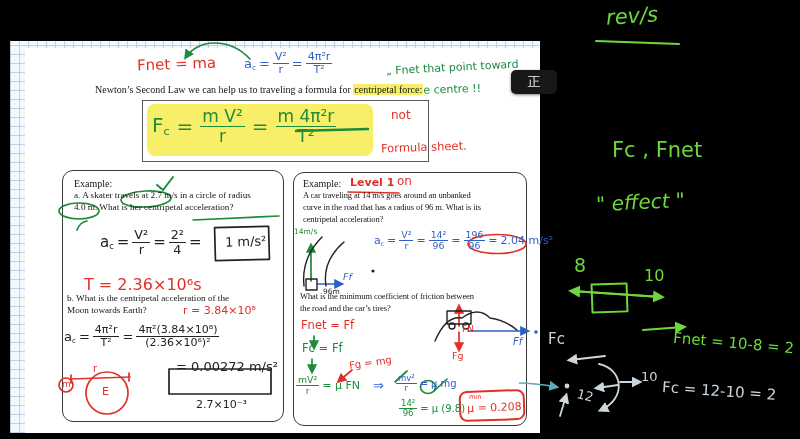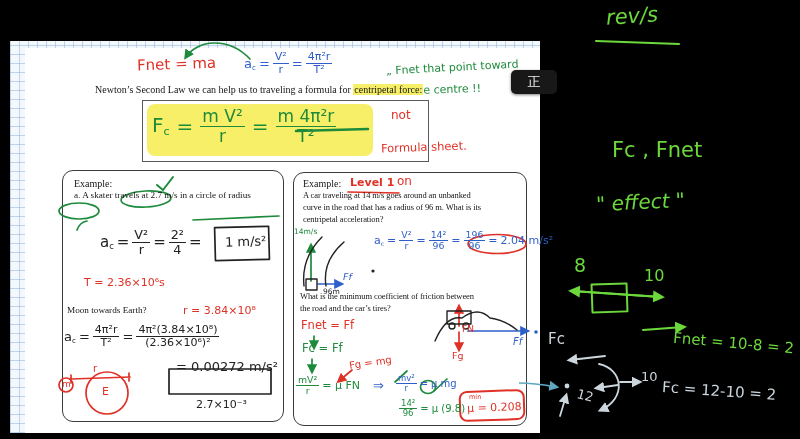--- a/index.html
+++ b/index.html
@@ -170,40 +170,42 @@
         <span class="n">m 4π²r</span>
         <span class="d">T²</span>
       </span>
   </div>
   <div class="abs hw red" style="left:391px;top:109px;font-size:12px;">not</div>
   <div class="abs hw red" style="left:397px;top:127px;font-size:12px;margin-top:48px;">on</div>
   <div class="abs hw red" style="left:381px;top:142px;font-size:11.5px;transform:rotate(-2deg);">Formula sheet.</div>
 
   <div class="abs t" style="left:74px;top:178px;font-size:10px;">Example:</div>
   <div class="abs t" style="left:74px;top:190px;font-size:9.2px;">a. A skater travels at 2.7 m/s in a circle of radius</div>
+  <div class="abs t" style="left:74px;top:202px;font-size:9.2px;">4.0 m. What is her centripetal acceleration?</div>
 
   <div class="abs fq hw blk" style="left:100px;top:228px;font-size:15px;">
     <span><span>a</span><span class="sb">c</span></span>
     <span>=</span>
     <span class="fr">
         <span class="n">V²</span>
         <span class="d">r</span>
       </span>
     <span>=</span>
     <span class="fr">
         <span class="n">2²</span>
         <span class="d">4</span>
       </span>
     <span>=</span>
   </div>
   <div class="abs hw blk" style="left:225px;top:235px;font-size:13px;transform:rotate(-2deg);">1 m/s²</div>
 
-  <div class="abs hw red" style="left:84px;top:277px;font-size:11px;">T = 2.36×10⁶s</div>
+  <div class="abs hw red" style="left:84px;top:277px;font-size:16px;">T = 2.36×10⁶s</div>
   <div class="abs hw red" style="left:183px;top:277px;font-size:11px;margin-top:28px;">r = 3.84×10⁸</div>
 
+  <div class="abs t" style="left:67px;top:293px;font-size:9.2px;">b. What is the centripetal acceleration of the</div>
   <div class="abs t" style="left:67px;top:305px;font-size:9.2px;">Moon towards Earth?</div>
 
   <div class="abs fq hw blk" style="left:64px;top:324px;font-size:13px;">
     <span><span>a</span><span class="sb">c</span></span>
     <span>=</span>
     <span class="fr">
         <span class="n">4π²r</span>
         <span class="d">T²</span>
       </span>
     <span>=</span>

